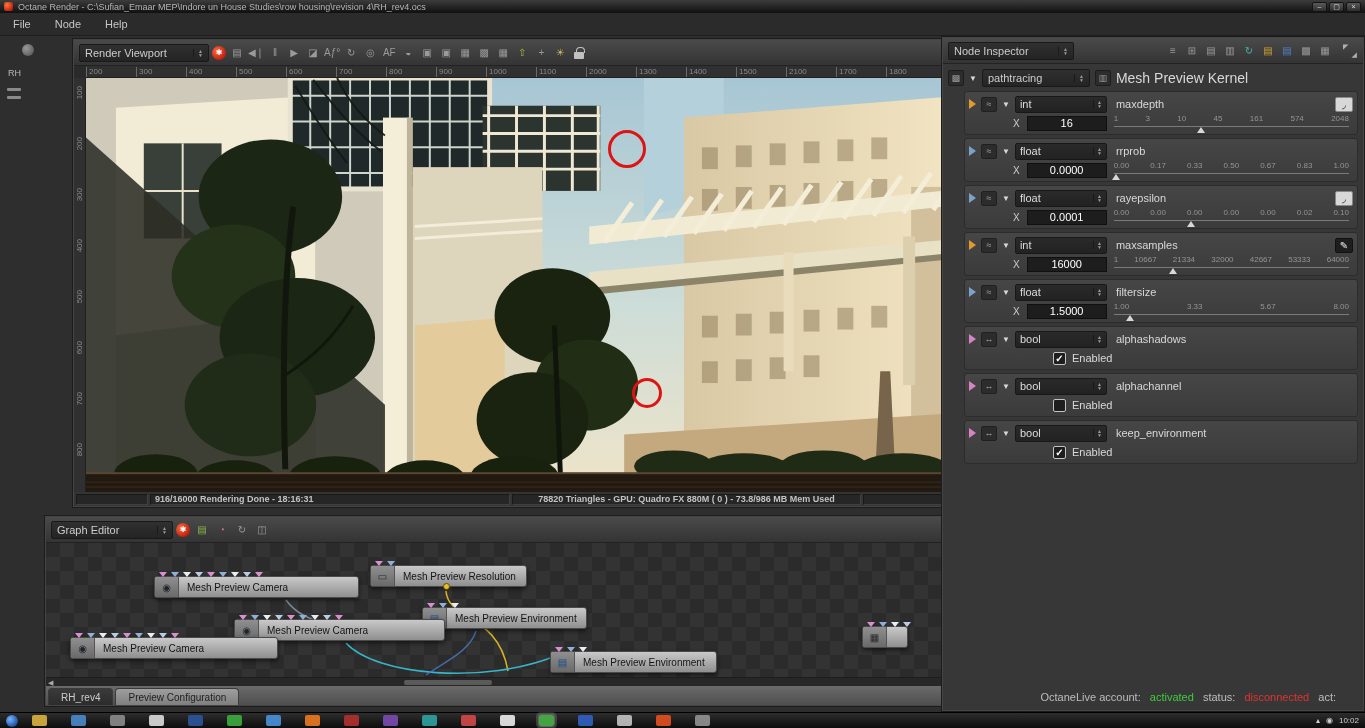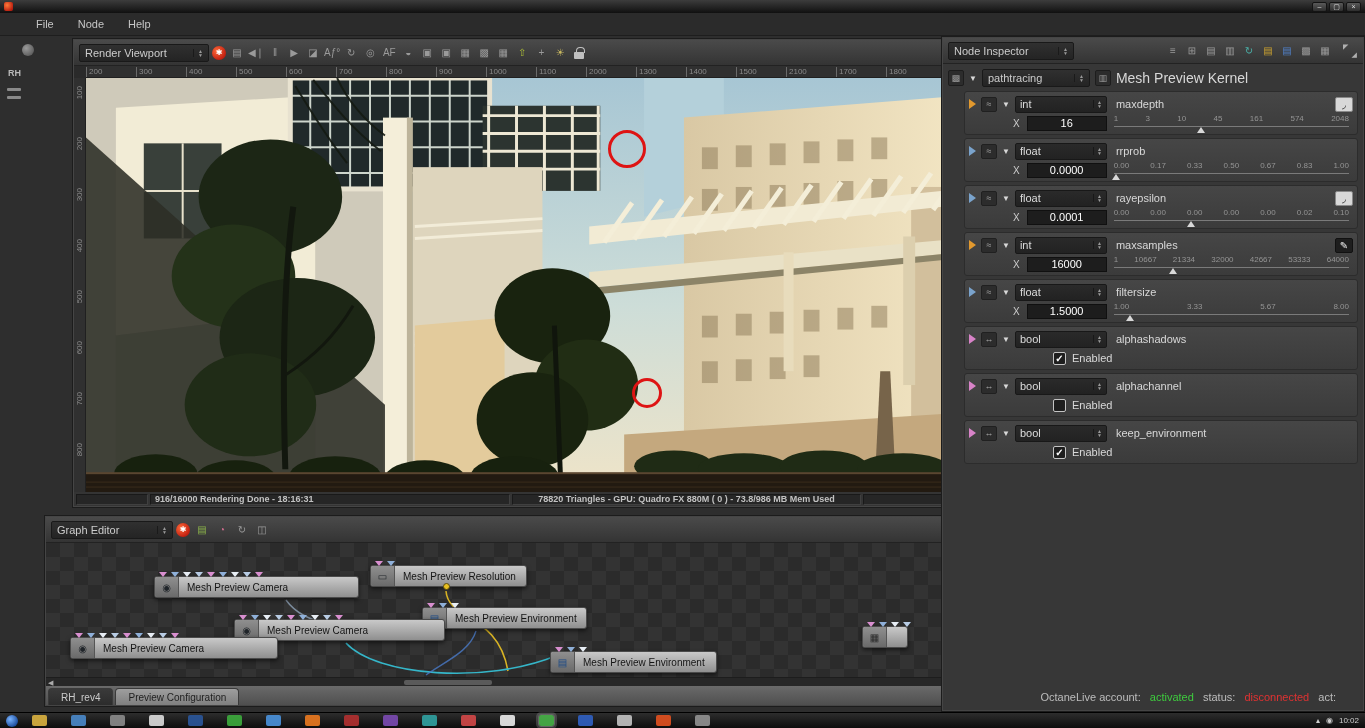--- a/index.html
+++ b/index.html
@@ -11,28 +11,28 @@
   .titlebar{position:absolute;left:0;top:0;width:100%;height:13px;
     background:linear-gradient(#3c3c3c,#101010);display:flex;align-items:center;
     padding:0 4px;gap:5px;color:#b5b5b5;font-size:9px;white-space:nowrap;}
   .appicon{width:9px;height:9px;background:radial-gradient(circle at 35% 35%,#ff7a3a,#b81e10 75%);border-radius:2px;flex:0 0 auto;}
   .win-controls{margin-left:auto;display:flex;gap:2px;}
   .win-btn{width:15px;height:10px;background:linear-gradient(#5a5a5a,#2e2e2e);border:1px solid #141414;
     color:#ddd;font-size:7px;line-height:8px;text-align:center;border-radius:2px;}
 
   
   .menubar{position:absolute;left:0;top:13px;width:100%;height:23px;background:#2b2b2b;
-    border-bottom:1px solid #1e1e1e;display:flex;align-items:center;padding-left:24px;}
+    border-bottom:1px solid #1e1e1e;display:flex;align-items:center;padding-left:1px;}
   .menu-item{color:#c6c6c6;font-size:11px;padding:0 12px;height:100%;display:flex;align-items:center;cursor:default;}
 
   
   .dock{position:absolute;left:0;top:36px;width:44px;height:676px;background:#2e2e2e;}
   .dock-circle{position:absolute;left:22px;top:8px;width:12px;height:12px;border-radius:50%;
     background:radial-gradient(circle at 35% 35%,#9a9a9a,#4a4a4a);}
-  .dock-label{position:absolute;left:8px;top:32px;color:#b8b8b8;font-size:9px;font-weight:bold;}
+  .dock-label{position:absolute;left:8px;top:32px;color:#b8b8b8;font-size:9px;font-weight:normal;}
   .dock-bar{position:absolute;left:7px;width:14px;height:3px;background:#8a8a8a;border-radius:1px;}
 
   
   .panel{position:absolute;background:#3a3a3a;border:1px solid #1c1c1c;box-shadow:0 0 0 1px #454545 inset;}
   .ptoolbar{position:absolute;left:1px;right:1px;top:1px;height:26px;
     background:linear-gradient(#4a4a4a,#343434);border-bottom:1px solid #222;
     display:flex;align-items:center;gap:3px;padding:0 5px;}
   .combo{height:18px;background:linear-gradient(#303030,#242424);border:1px solid #191919;border-radius:2px;
     color:#cccccc;font-size:11px;display:flex;align-items:center;padding:0 5px;gap:6px;}
   .combo .arrows{display:flex;flex-direction:column;font-size:5px;line-height:4px;color:#999;margin-left:auto;
@@ -152,20 +152,21 @@
   .tb-app.active{box-shadow:0 0 0 3px rgba(255,255,255,.18);outline:1px solid #6a6a6a;}
   .tray{margin-left:auto;display:flex;align-items:center;gap:6px;color:#cfcfcf;font-size:8px;}
 </style>
 </head>
 <body>
 
 <div class="app">
 
   <div class="titlebar">
     <span class="appicon"></span>
+    <span>Octane Render - C:\Sufian_Emaar MEP\Indore un House Studies\row housing\revision 4\RH_rev4.ocs</span>
     <span class="win-controls" id="win-controls">
         <span class="win-btn">–</span>
         <span class="win-btn">▢</span>
         <span class="win-btn">×</span>
       </span>
   </div>
 
   <div class="menubar" id="menu-items">
       <div class="menu-item">File</div>
       <div class="menu-item">Node</div>

